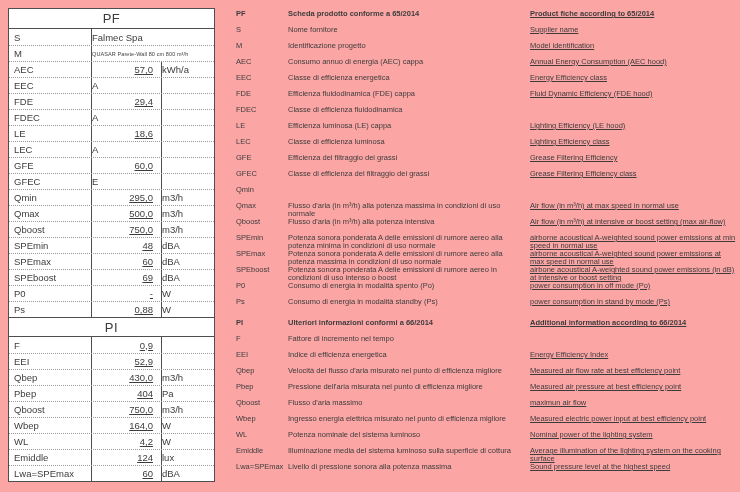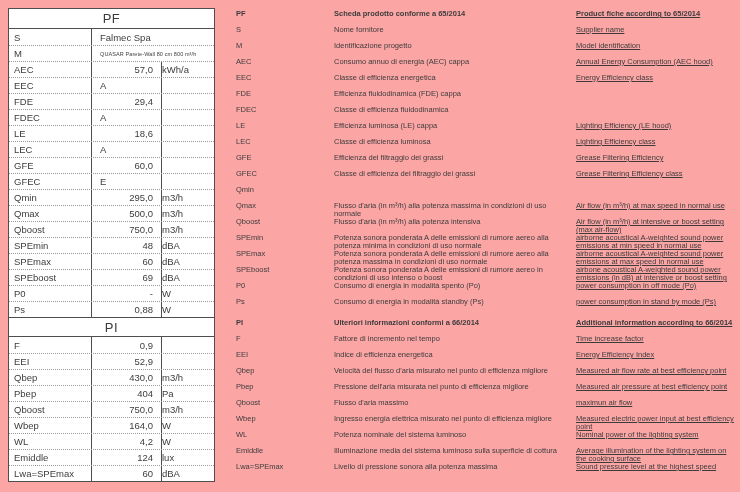--- a/index.html
+++ b/index.html
@@ -48,23 +48,22 @@
     padding-left: 5px;
     display: flex;
     align-items: center;
   }
   .c-value {
     width: 70px;
     flex: none;
     border-left: 1px solid #4e4e4e;
     display: flex;
     align-items: center;
-    padding-left: 8px;
-  }
-  .c-value.num { justify-content: flex-end; padding-left: 16px; padding-right: 8px; }
+  }
+  .c-value.num { justify-content: flex-end; padding-left: 16px; padding-right: 8px; text-decoration: underline; }
   .c-value.span { width: auto; flex: 1; }
   .c-value.small { font-size: 5.5px; letter-spacing: 0.1px; }
   .c-unit {
     flex: 1;
     border-left: 1px solid #4e4e4e;
     display: flex;
     align-items: center;
     padding-left: 0;
   }
 
@@ -78,21 +77,21 @@
     line-height: 8px;
     color: #3c3c3c;
   }
   .l-row {
     display: flex;
     align-items: flex-start;
     min-height: 16px;
   }
   .l-row.header { font-weight: bold; }
   .l-code { width: 52px; flex: none; }
-  .l-it   { width: 242px; flex: none; padding-right: 10px; margin-left: 46px; }
+  .l-it   { width: 242px; flex: none; padding-right: 10px; }
   .l-en   { flex: 1; text-decoration: underline; }
   .legend-pi { margin-top: 5px; }
 </style>
 </head>
 <body>
 
 <div class="page">
 
   <div class="spec-table">
     <div class="t-header">PF</div>
@@ -259,20 +258,21 @@
           <div class="l-en">Annual Energy Consumption (AEC hood)</div>
         </div>
         <div class="l-row">
           <div class="l-code">EEC</div>
           <div class="l-it">Classe di efficienza energetica</div>
           <div class="l-en">Energy Efficiency class</div>
         </div>
         <div class="l-row">
           <div class="l-code">FDE</div>
           <div class="l-it">Efficienza fluidodinamica (FDE) cappa</div>
+          <div class="l-en">Fluid Dynamic Efficiency (FDE hood)</div>
         </div>
         <div class="l-row">
           <div class="l-code">FDEC</div>
           <div class="l-it">Classe di efficienza fluidodinamica</div>
         </div>
         <div class="l-row">
           <div class="l-code">LE</div>
           <div class="l-it">Efficienza luminosa (LE) cappa</div>
           <div class="l-en">Lighting Efficiency (LE hood)</div>
         </div>
@@ -332,21 +332,20 @@
       </div>
     <div id="legend-pi" class="legend-pi">
         <div class="l-row header">
           <div class="l-code">PI</div>
           <div class="l-it">Ulteriori informazioni conformi a 66/2014</div>
           <div class="l-en">Additional information according to 66/2014</div>
         </div>
         <div class="l-row">
           <div class="l-code">F</div>
           <div class="l-it">Fattore di incremento nel tempo</div>
-          <div class="l-en">Time increase factor</div>
         </div>
         <div class="l-row">
           <div class="l-code">EEI</div>
           <div class="l-it">Indice di efficienza energetica</div>
           <div class="l-en">Energy Efficiency Index</div>
         </div>
         <div class="l-row">
           <div class="l-code">Qbep</div>
           <div class="l-it">Velocità del flusso d'aria misurato nel punto di efficienza migliore</div>
           <div class="l-en">Measured air flow rate at best efficiency point</div>

